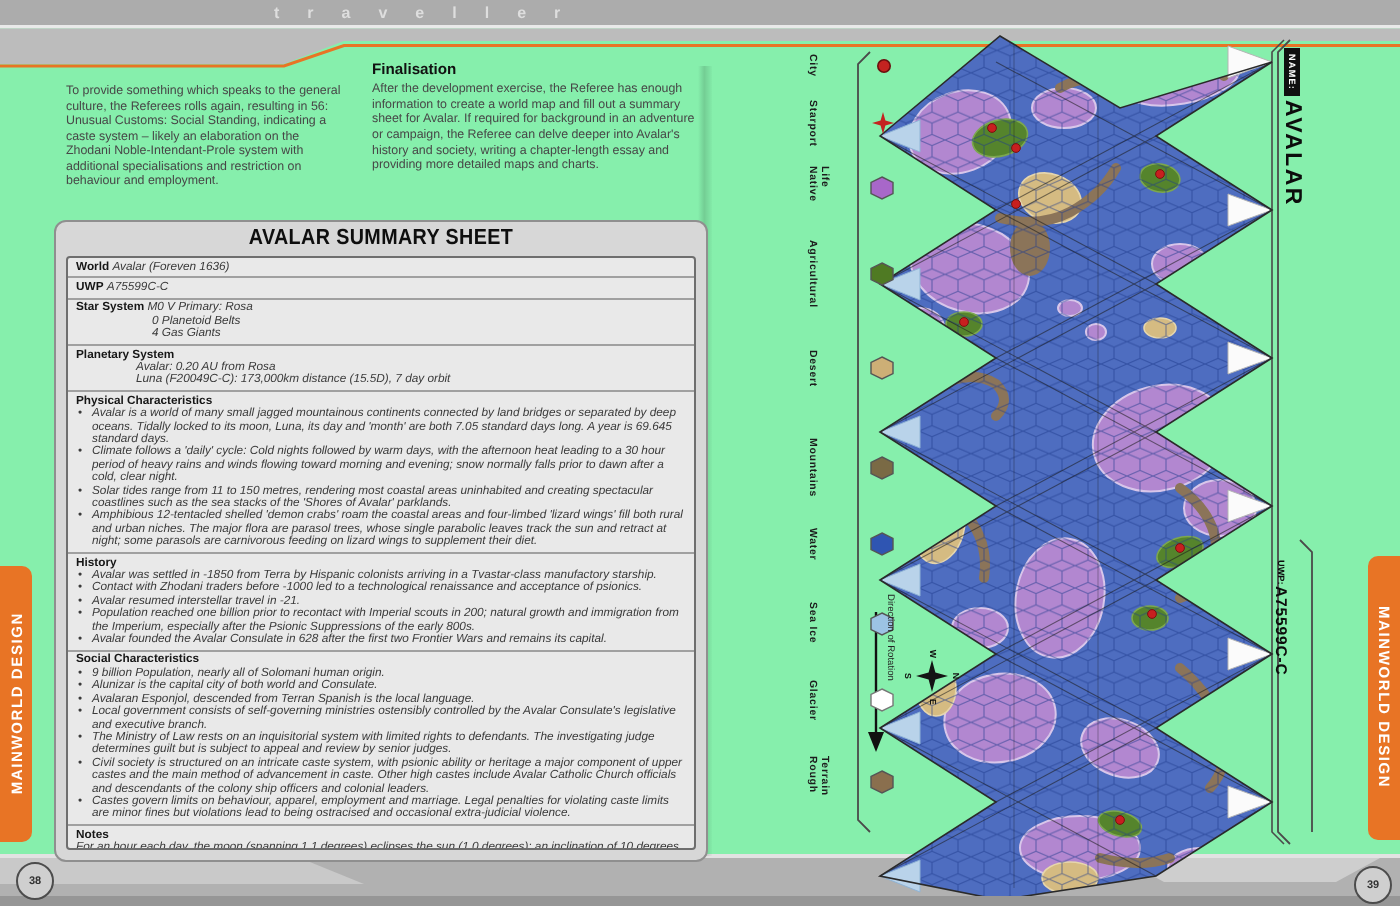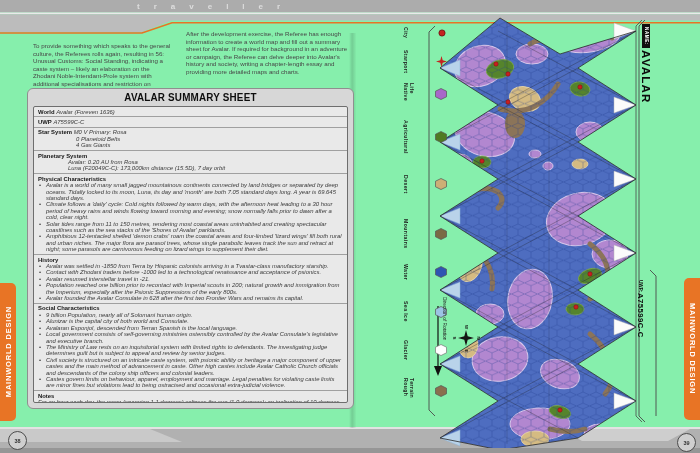--- a/index.html
+++ b/index.html
@@ -12,21 +12,21 @@
   #ftr{position:absolute;bottom:0;left:0;}
   #spine{position:absolute;left:349px;top:33px;width:7px;height:395px;
     background:linear-gradient(90deg,rgba(0,0,0,0),rgba(0,0,0,.14) 45%,rgba(0,0,0,.02));}
 
   
   #intro{left:33px;top:42px;width:140px;font-size:6.2px;line-height:1.22;color:#474747;}
   #final{left:186px;top:30px;width:162px;font-size:6.2px;line-height:1.22;color:#474747;}
   #final h3{margin:0 0 2px 0;font-size:7.6px;color:#111;}
 
   
-  #sheet{left:27px;top:88px;width:325px;height:319px;background:#d7d7d7;
+  #sheet{left:27px;top:110px;width:325px;height:319px;background:#d7d7d7;
     border:1px solid #8f8f8f;border-radius:6px;}
   #sheet-title{position:absolute;top:2px;left:0;width:100%;text-align:center;
     font-size:10.5px;font-weight:bold;color:#0e0e0e;letter-spacing:.2px;transform:scale(.94,1.04);}
   #sheet-table{position:absolute;left:5px;right:5px;top:17px;bottom:5px;background:#e9e9e9;
     border:1px solid #6e6e6e;border-radius:2px;overflow:hidden;}
   .row{border-bottom:1px solid #a0a0a0;padding:1.5px 4px;font-size:5.9px;line-height:6.4px;color:#3a3a3a;}
   .row:last-child{border-bottom:none;}
   .lab{font-weight:bold;font-style:normal;color:#161616;}
   .val{font-style:italic;}
   .ind{padding-left:38px;}
@@ -85,20 +85,21 @@
     <path d="M0,2 L150,2 L182,15 L0,15 Z" fill="#c9c9c9"></path>
     <path d="M560,2 L582,14 L668,14 L690,2 Z" fill="#cecece"></path>
     <rect x="0" y="21" width="700" height="5" fill="#969696"></rect>
   </svg>
 
   <div id="spine"></div>
 
   <div id="intro" class="abs">To provide something which speaks to the general culture, the Referees rolls again, resulting in 56: Unusual Customs: Social Standing, indicating a caste system – likely an elaboration on the Zhodani Noble-Intendant-Prole system with additional specialisations and restriction on behaviour and employment.</div>
 
   <div id="final" class="abs">
+    <h3>Finalisation</h3>
     <div>After the development exercise, the Referee has enough information to create a world map and fill out a summary sheet for Avalar. If required for background in an adventure or campaign, the Referee can delve deeper into Avalar's history and society, writing a chapter-length essay and providing more detailed maps and charts.</div>
   </div>
 
   <div id="sheet" class="abs">
     <div id="sheet-title">AVALAR SUMMARY SHEET</div>
     <div id="sheet-table">
 
       <div class="row">
         <span class="lab">World</span>
         <span class="val">Avalar (Foreven 1636)</span>

